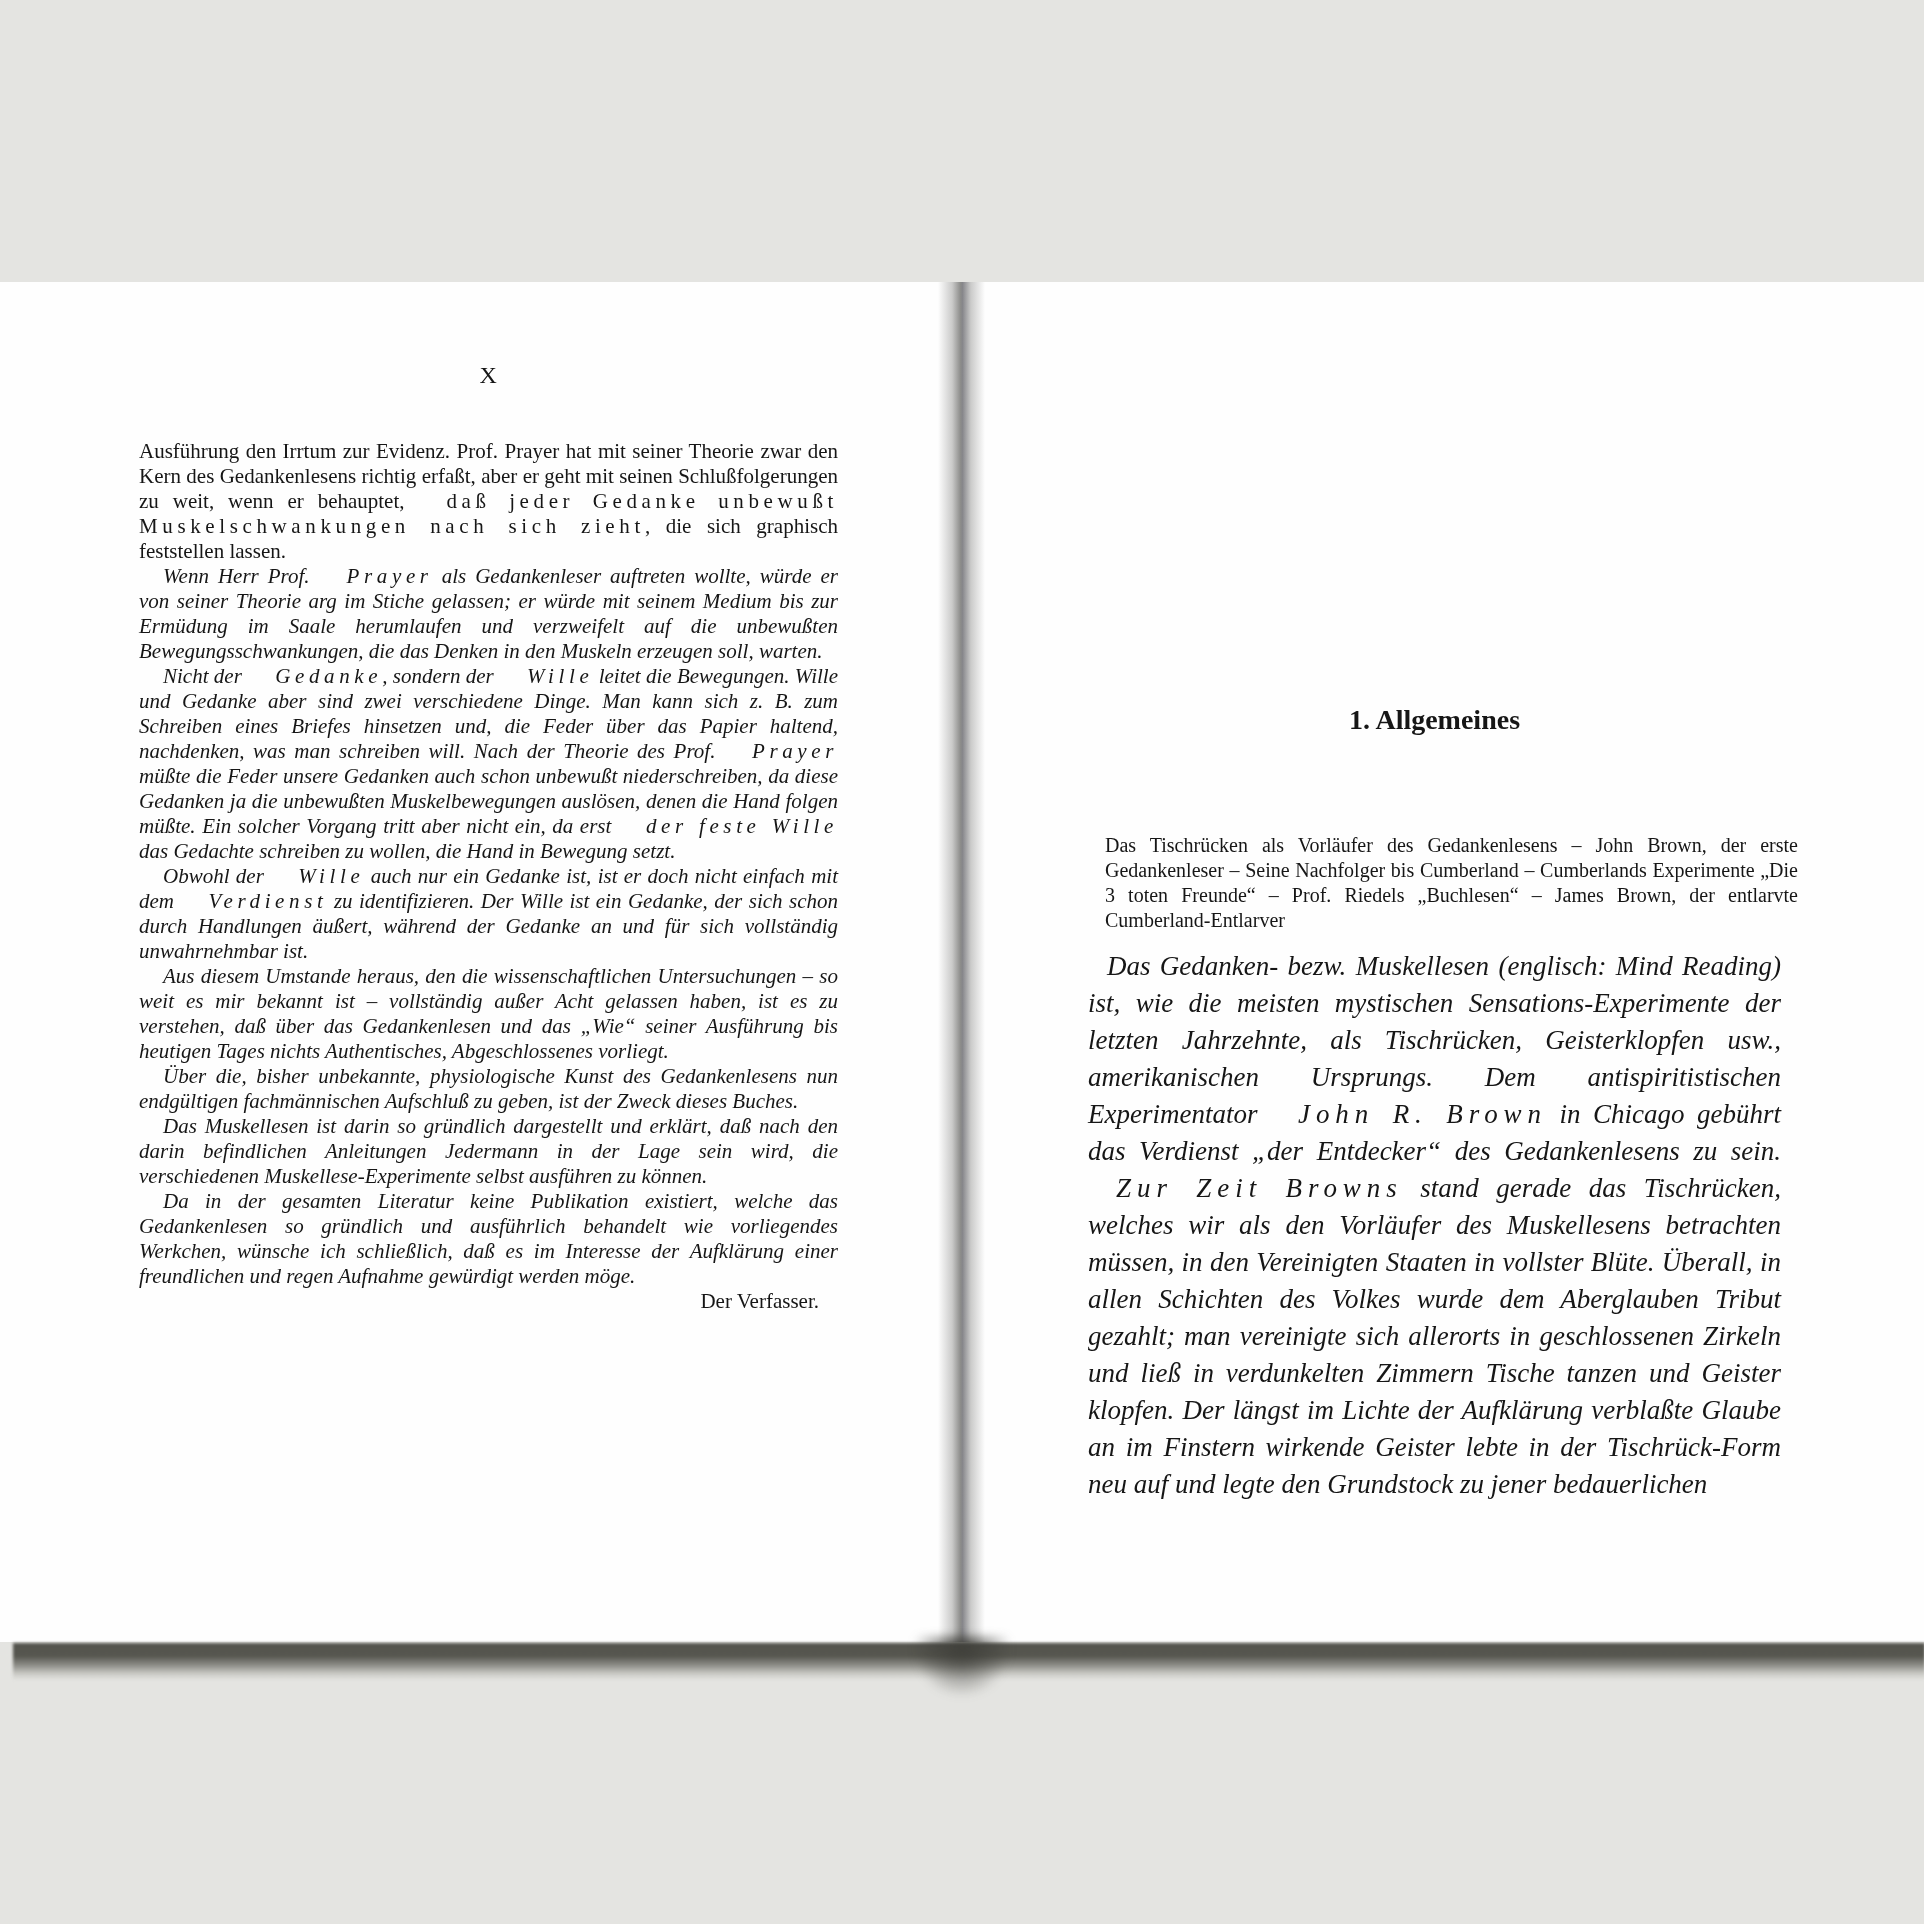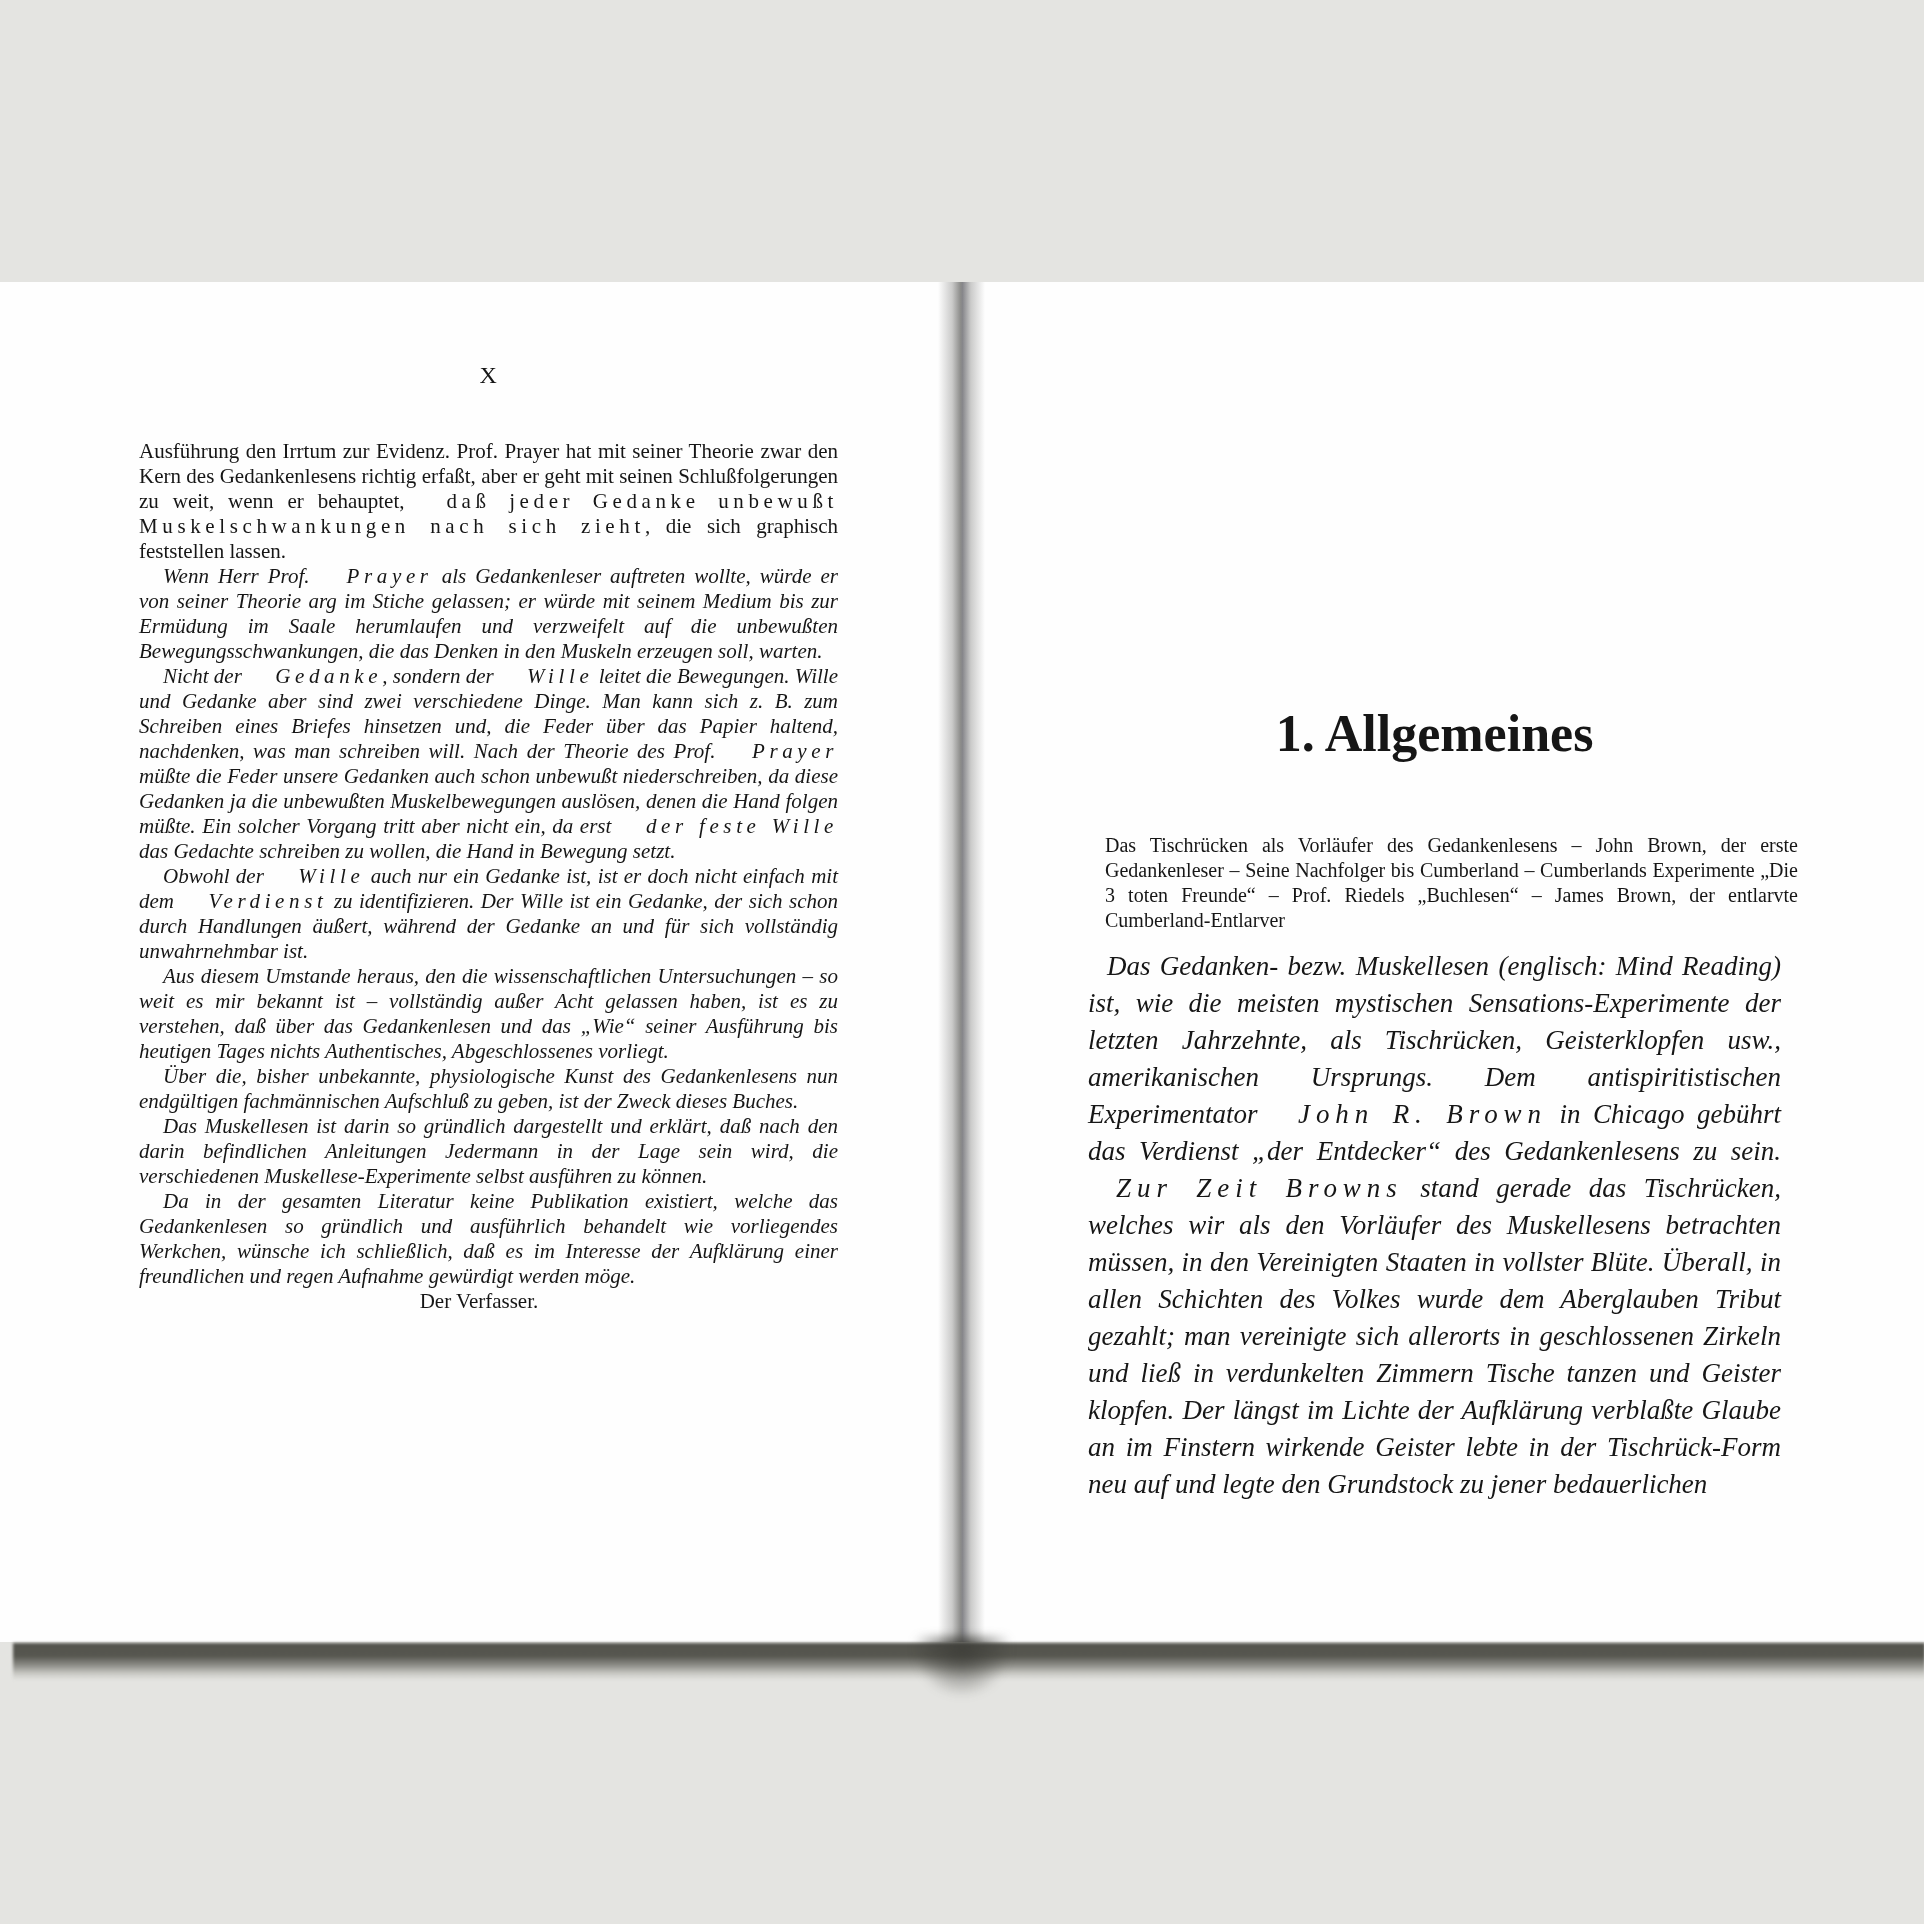--- a/index.html
+++ b/index.html
@@ -76,40 +76,40 @@
     position: absolute;
     top: 157px; left: 0;
     width: 699px;
     font-size: 21px;
     line-height: 25px;
     text-align: justify;
   }
   .left-text p { margin: 0; }
   .left-text p.indent { text-indent: 24px; font-style: italic; }
   .signature {
-    text-align: center;
+    text-align: right;
     padding-right: 19px;
     margin: 0;
   }
 
   
   .sp { letter-spacing: 0.22em; margin-left: 28px; }
 
   
   .right-col {
     position: absolute;
     left: 1088px; top: 282px;
     width: 693px;
   }
   .chapter-heading {
     position: absolute;
     top: 422px; left: 0;
     width: 100%;
     text-align: center;
-    font-size: 52px;
+    font-size: 28px;
     font-weight: bold;
     margin: 0;
   }
   .chapter-summary {
     position: absolute;
     top: 534px; left: 0;
     width: 693px;
     font-size: 20px;
     line-height: 25px;
     text-align: justify;

